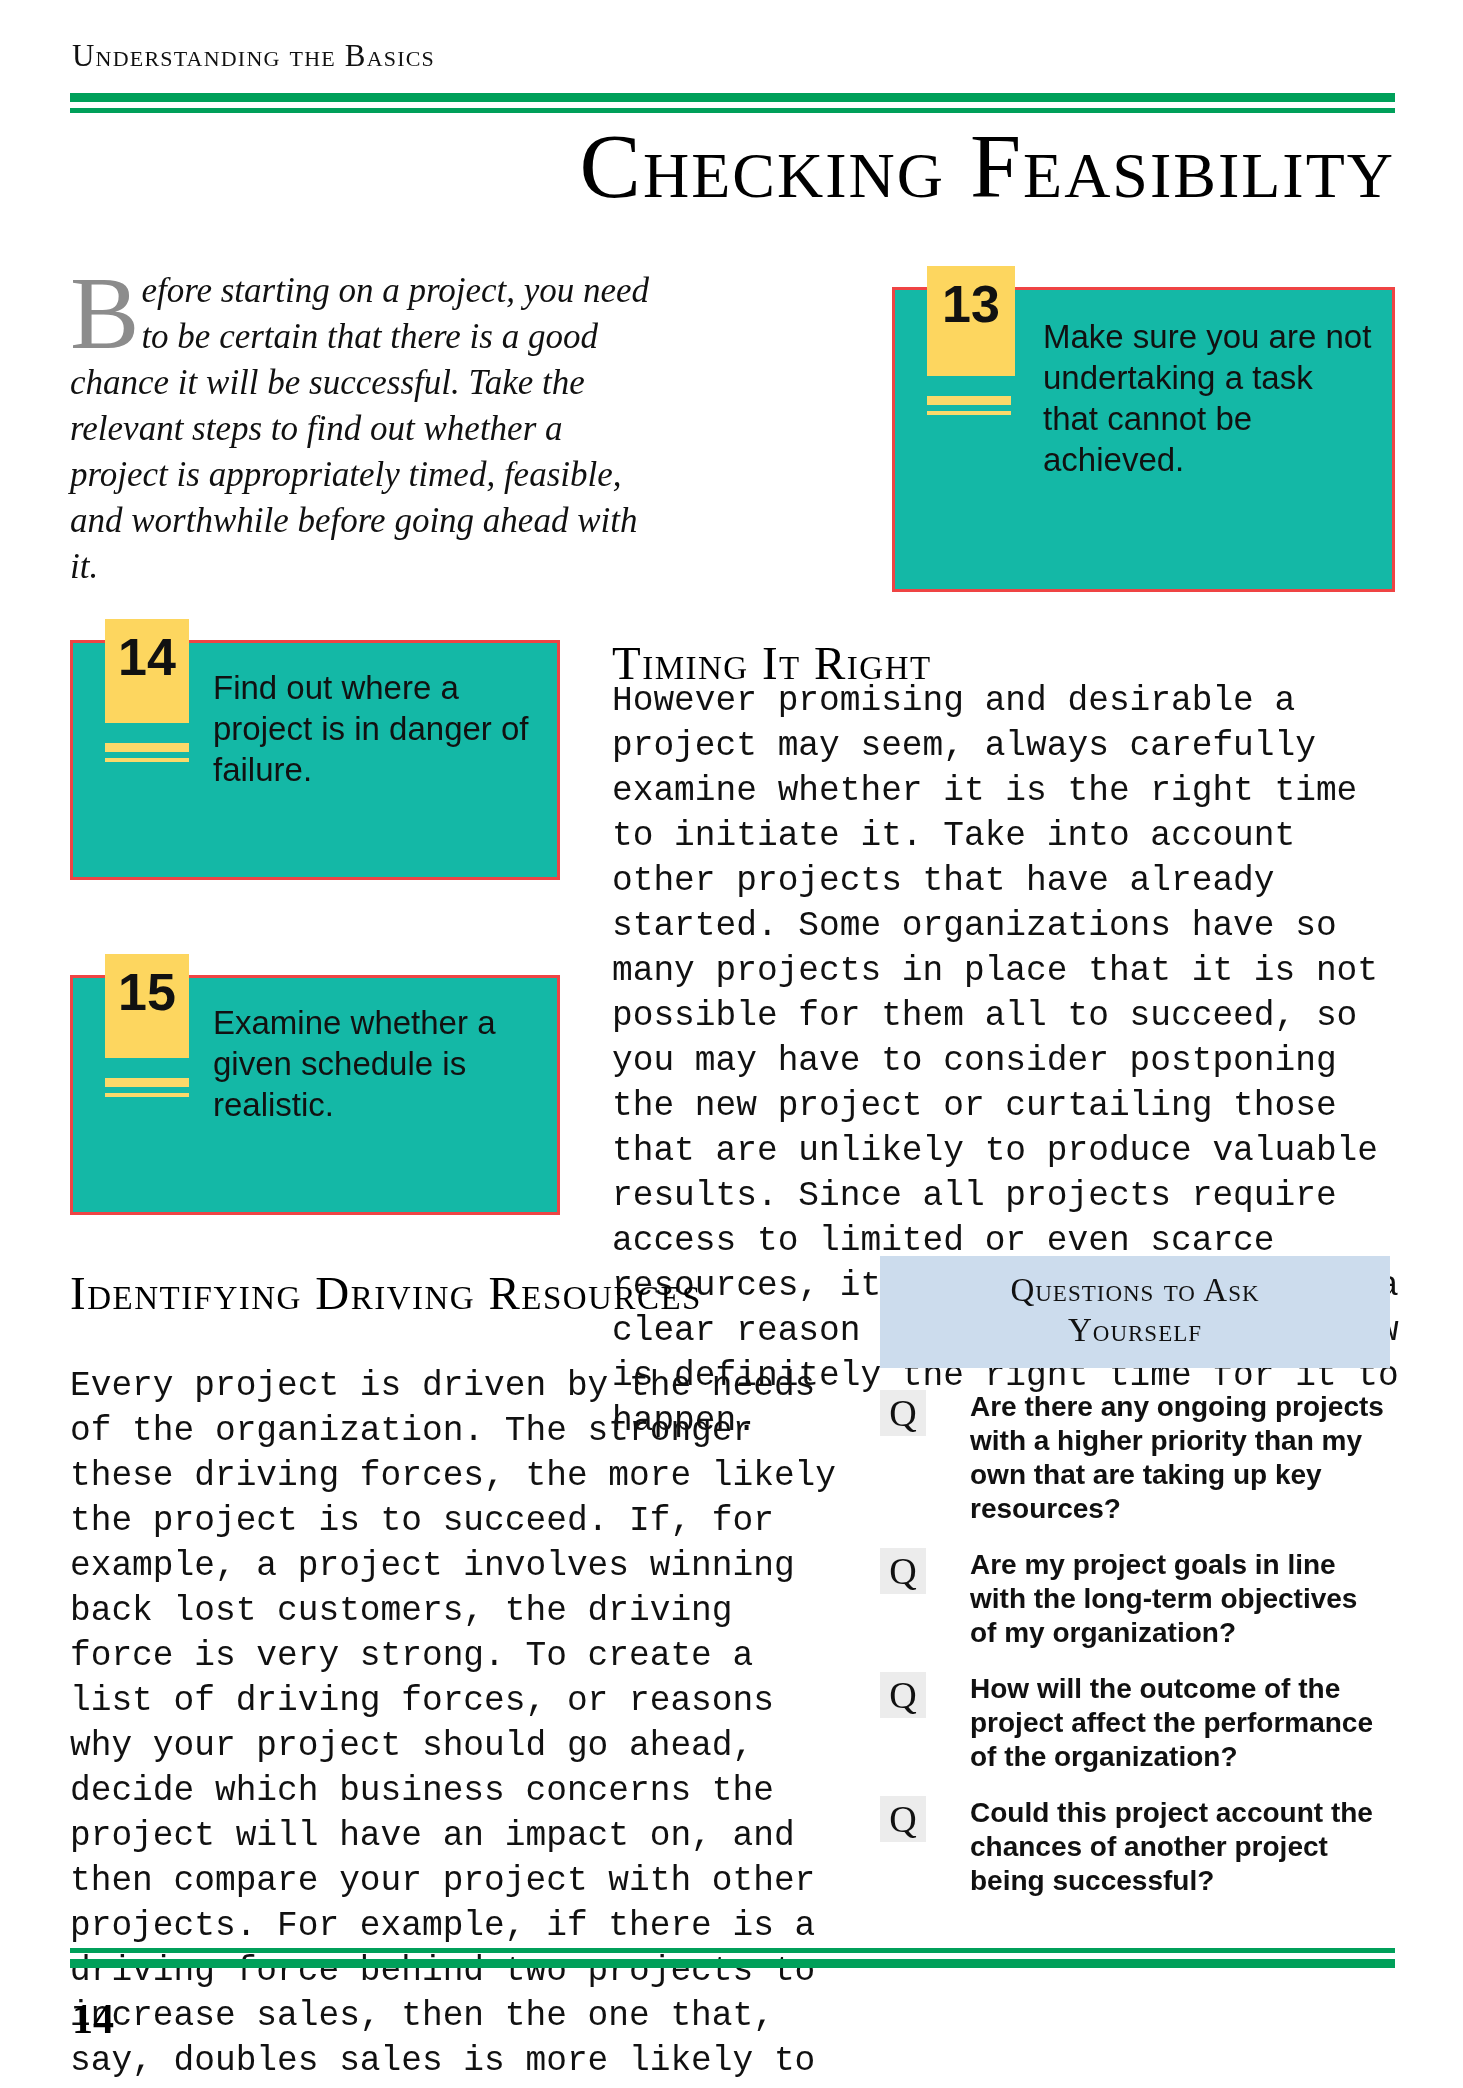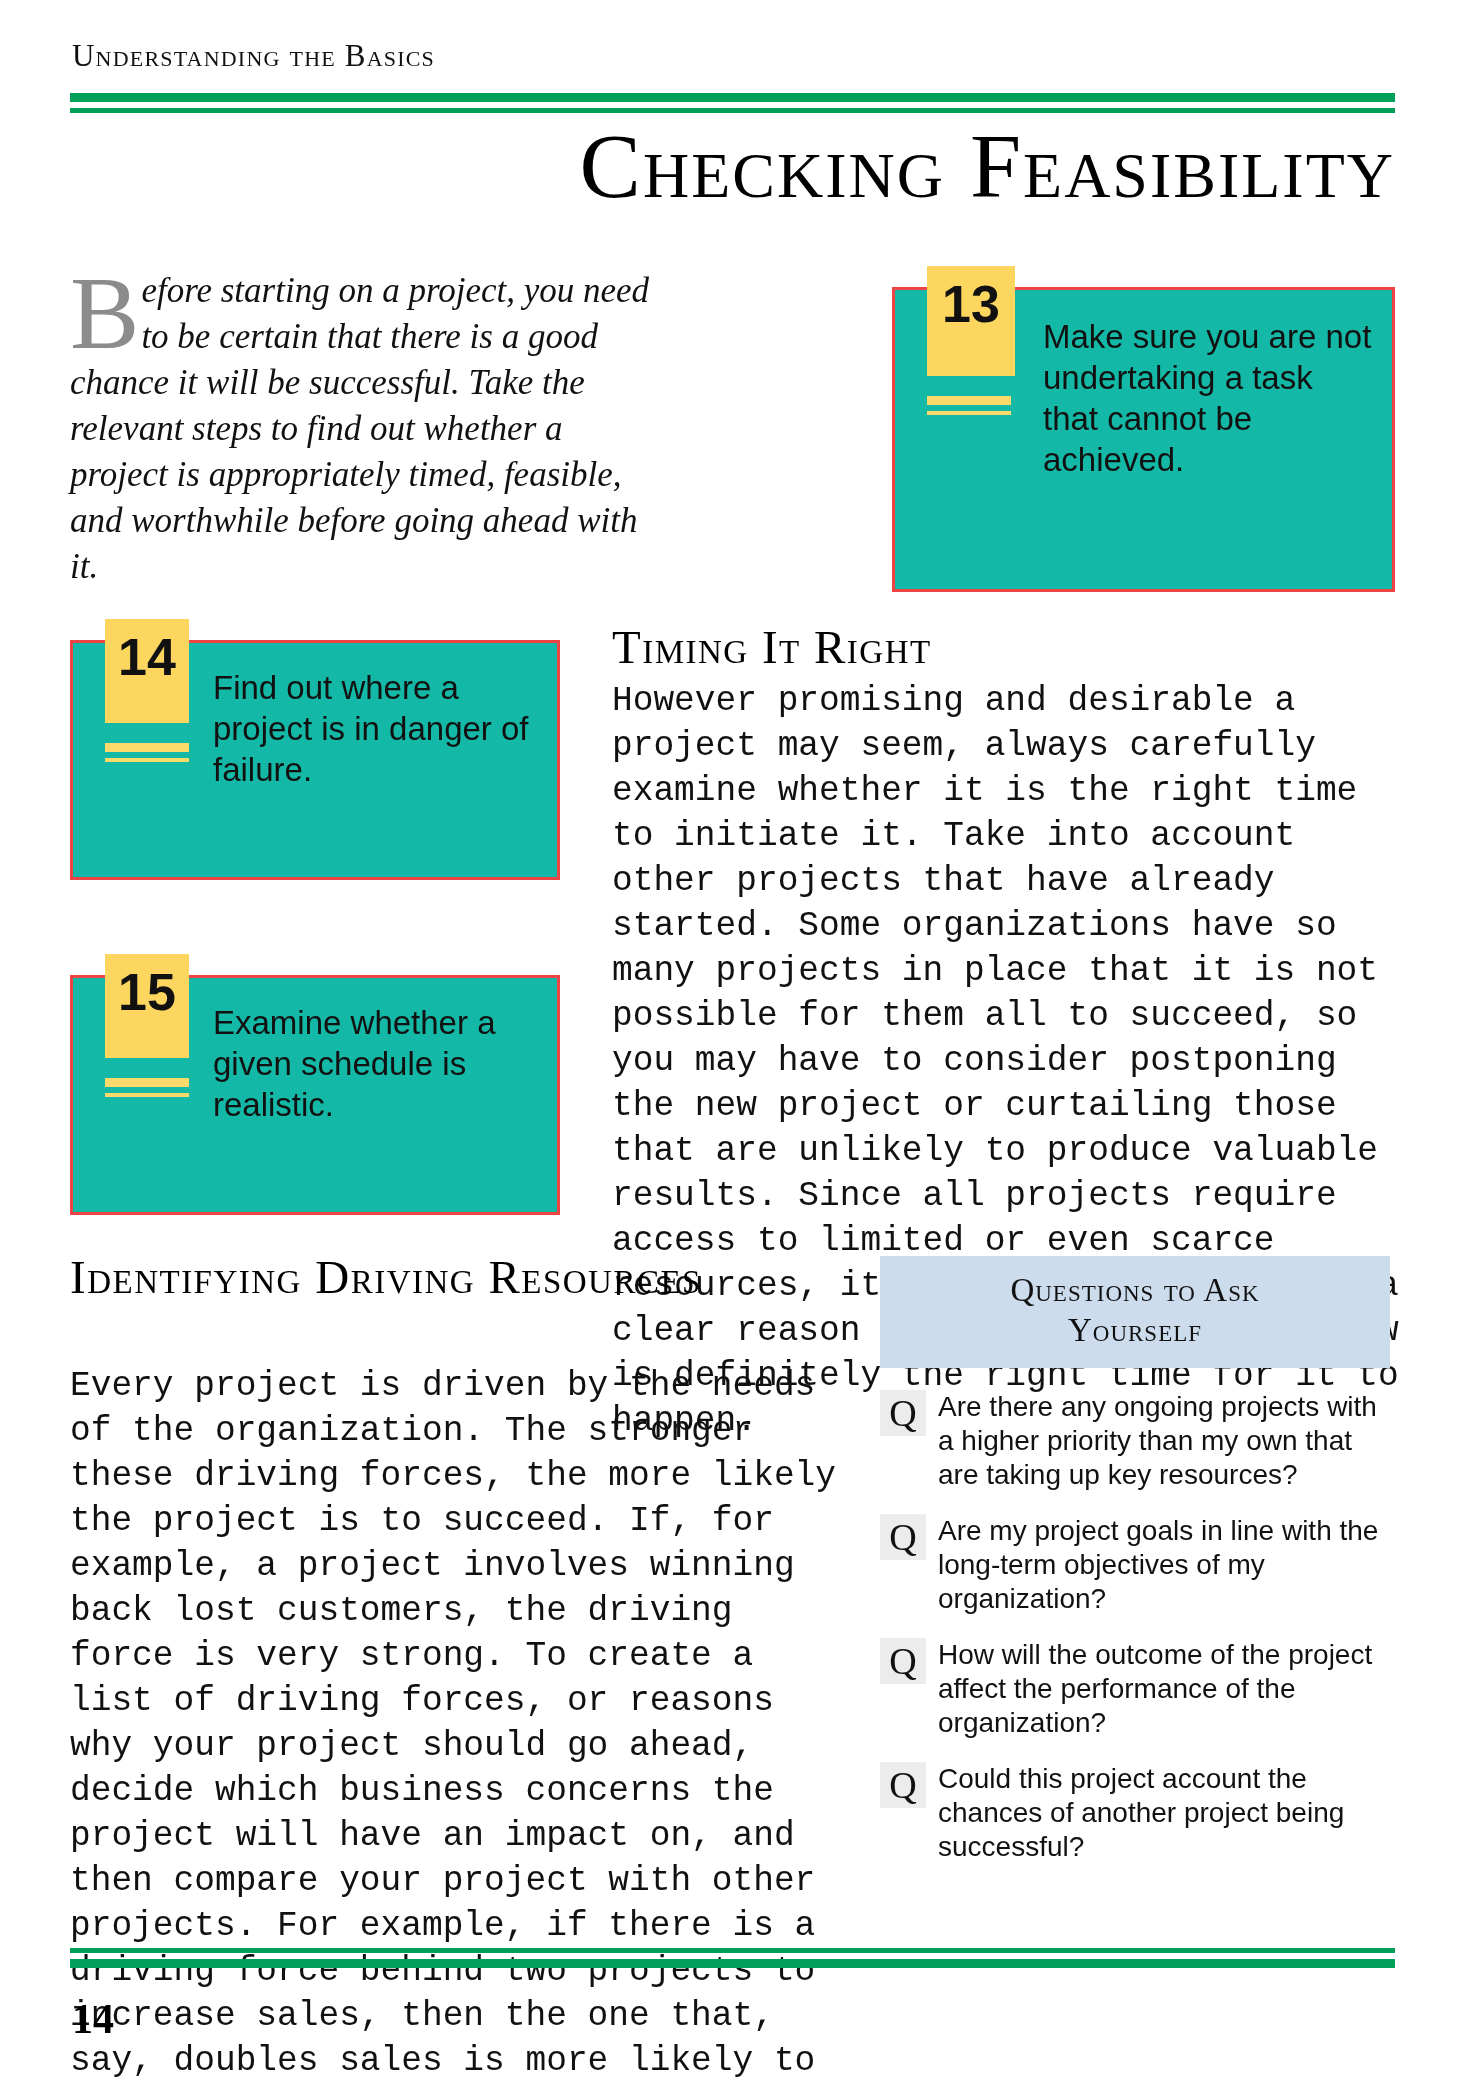--- a/index.html
+++ b/index.html
@@ -149,20 +149,21 @@
 
   
   .sec-head {
     position: absolute;
     font-family: "Liberation Serif", serif;
     font-variant: small-caps;
     font-size: 47px;
     letter-spacing: 1.5px;
     line-height: 54px;
     color: #000;
+    margin-top: 16px;
   }
   #head-timing { left: 612px; top: 620px; width: 790px; }
   #head-driving { left: 70px; top: 1250px; width: 730px; }
 
   
   .bodytext {
     position: absolute;
     font-family: Liberation Mono, monospace;
     font-size: 34.5px;
     line-height: 45px;
@@ -205,25 +206,26 @@
     background: #ececec;
     font-family: "Liberation Serif", serif;
     font-size: 38px;
     line-height: 46px;
     text-align: center;
     color: #111;
     margin-right: 12px;
   }
   #qbox .qtext {
     font-family: "Liberation Sans", sans-serif;
-    font-weight: normal;
+    font-weight: bold;
     font-size: 28px;
     line-height: 34px;
     color: #111;
     flex: 1 1 auto;
+    margin-left: 32px;
   }
 
   
   .rule-bottom {
     position: absolute;
     left: 70px;
     width: 1325px;
   }
   .page-num {
     position: absolute;

